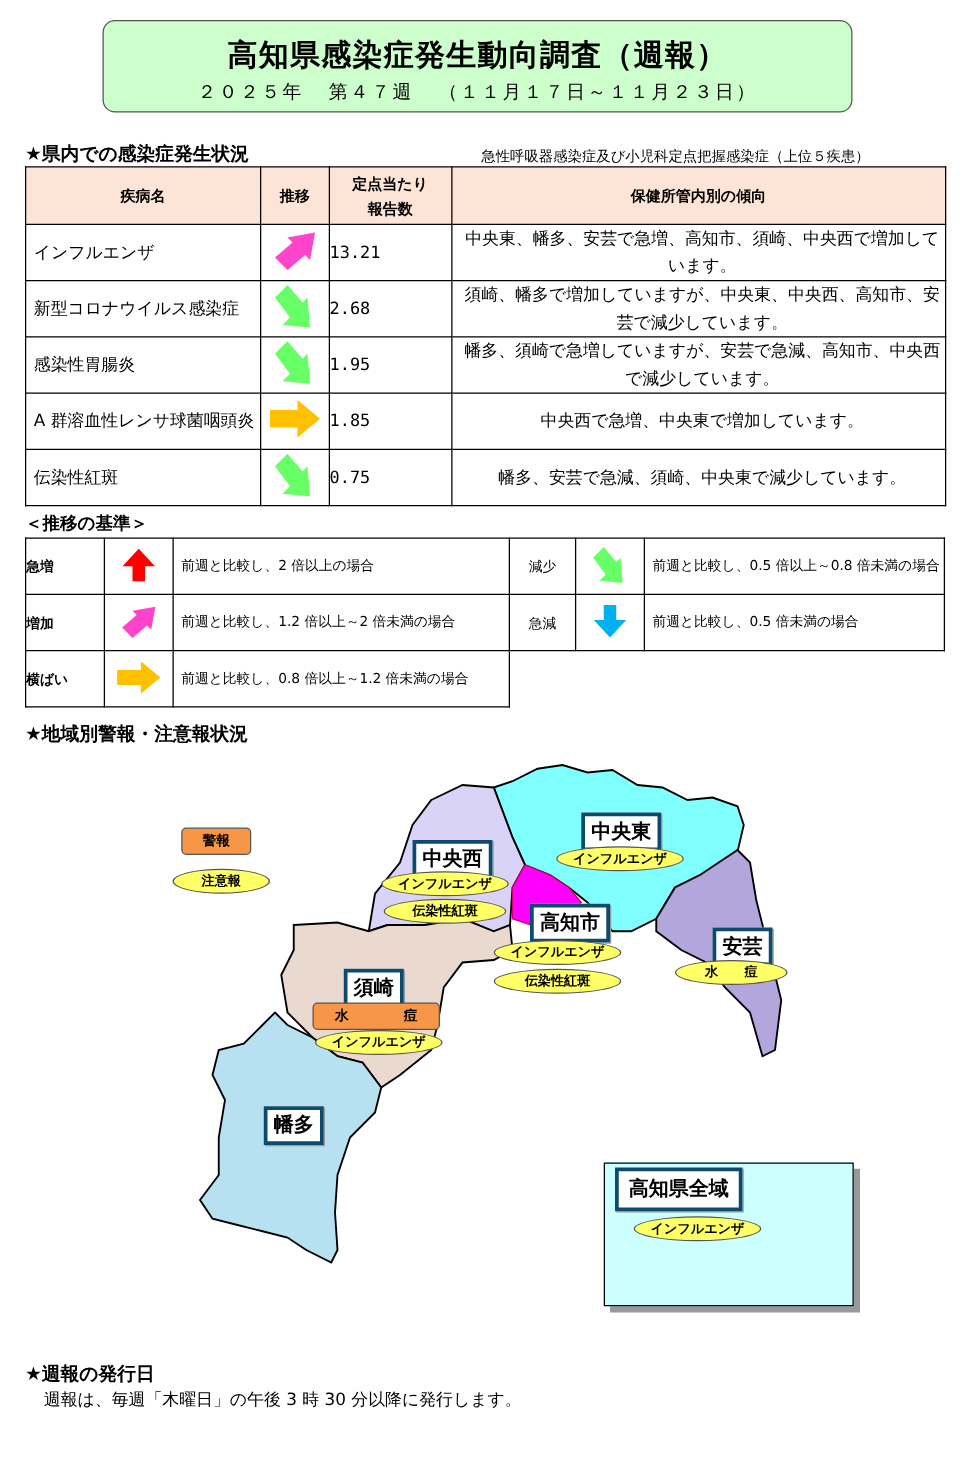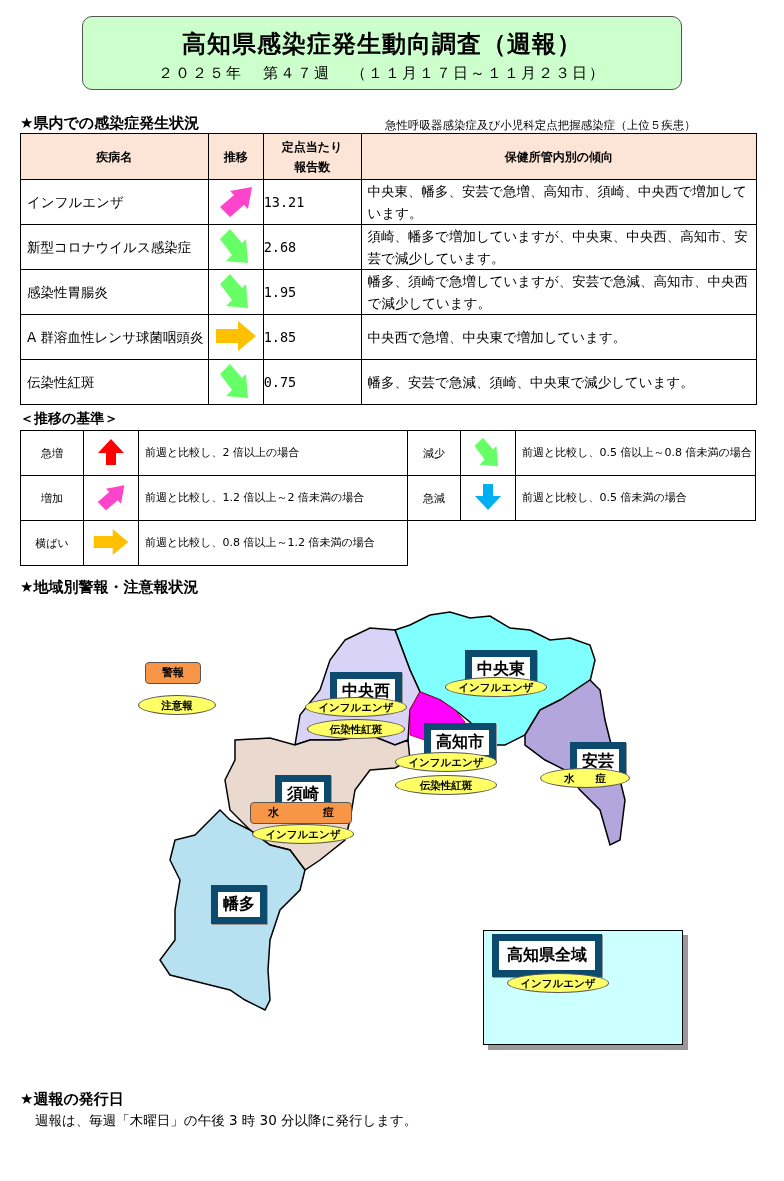--- a/index.html
+++ b/index.html
@@ -18,32 +18,32 @@
   .section-heading { position: absolute; font-size: 15px; font-weight: bold; }
   .note-right { position: absolute; font-size: 11.5px; }
 
   table.main { position: absolute; left: 20px; top: 133px; width: 737px; border-collapse: collapse; }
   table.main th, table.main td { border: 1px solid #000; }
   table.main th { background: #fce4d6; font-size: 12px; font-weight: bold; height: 46px; line-height: 20px; }
   table.main td { font-size: 13.5px; height: 45px; vertical-align: middle; }
   td.name { padding-left: 6px; line-height: 22px; }
   td.trend { text-align: center; }
   td.num { text-align: left; font-family: "DejaVu Sans Mono", monospace; font-size: 15px; }
-  td.desc { padding-left: 6px; line-height: 22px; font-size: 13.5px; }
+  td.desc { padding-left: 6px; line-height: 22px; font-size: 13.5px; text-align: center; }
 
   table.legend { position: absolute; left: 20px; top: 430px; border-collapse: collapse; }
   table.legend td { border: 1px solid #000; font-size: 11px; height: 45px; vertical-align: middle; }
-  .lg-label { width: 63px; text-align: center; }
+  .lg-label { width: 63px; text-align: left; font-weight: bold; }
   .lg-icon { width: 55px; text-align: center; }
   .lg-desc { width: 269px; padding-left: 6px; line-height: 18px; }
   .lg-label2 { width: 53px; text-align: center; }
   .lg-desc2 { width: 240px; padding-left: 6px; line-height: 18px; }
   td.empty { border: none !important; }
   .region-label {
-    position: absolute; background: #fff; border: 7px solid #0c4a6e;
+    position: absolute; background: #fff; border: 3px solid #0c4a6e;
     font-size: 16px; font-weight: bold; padding: 2px 5px;
     box-shadow: 1px 1px 0 #999;
   }
   .warn-oval {
     position: absolute; background: #ffff66; border: 1px solid #555;
     border-radius: 50%; font-size: 10.5px; font-weight: bold;
     text-align: center; height: 20px; line-height: 18px;
   }
   .warn-box {
     position: absolute; background: #f79646; border: 1px solid #555;

